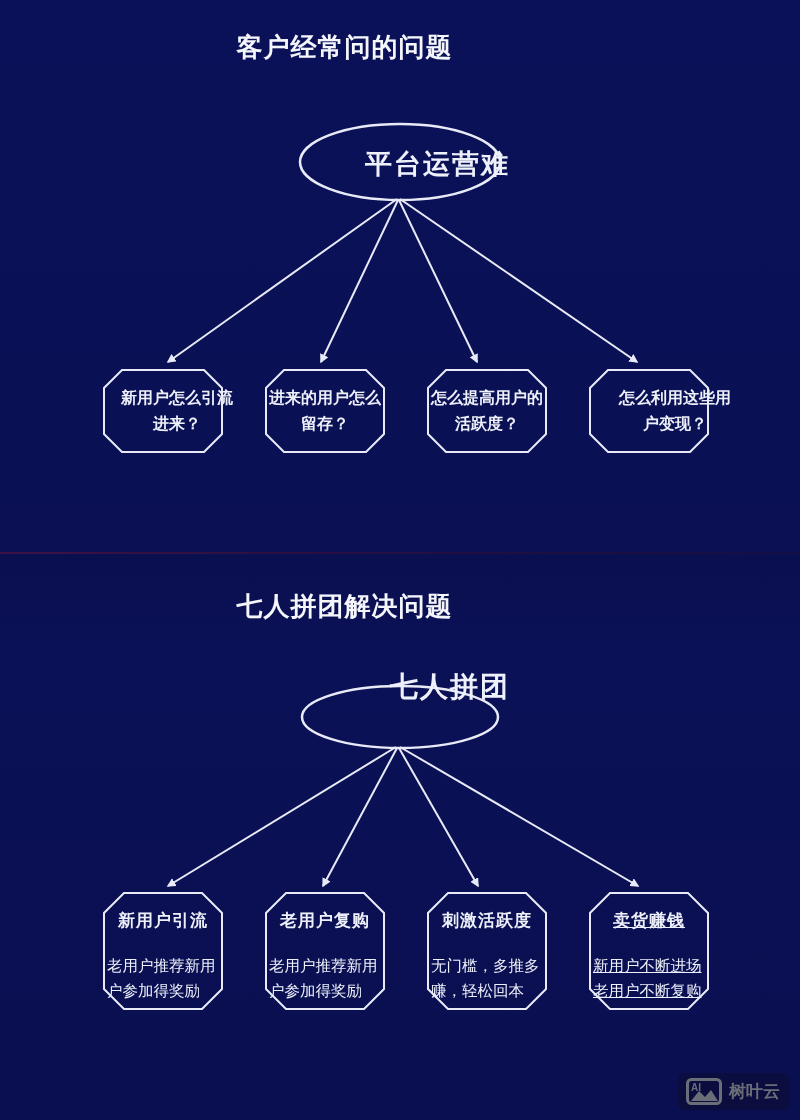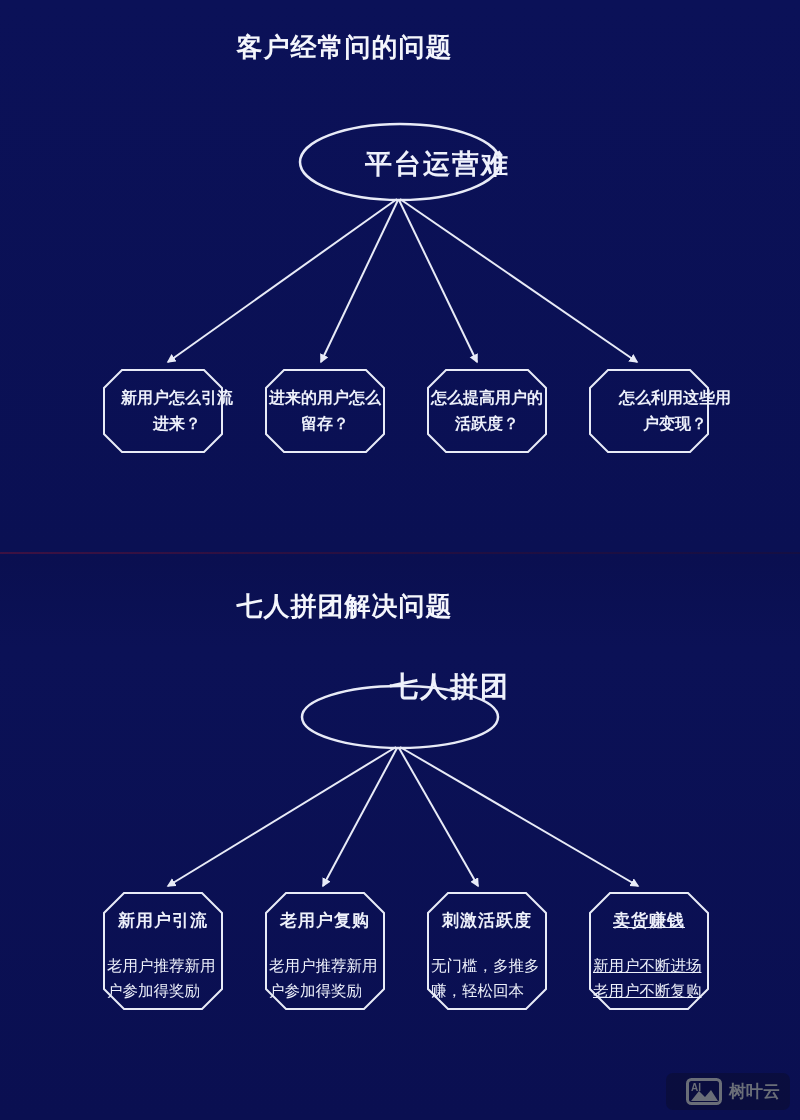--- a/index.html
+++ b/index.html
@@ -39,21 +39,21 @@
     position:absolute;width:112px;height:108px;top:897px;
     display:flex;flex-direction:column;align-items:center;text-align:left;
     color:#edf0fa;
   }
   .s-box .s-title{font-size:17px;font-weight:700;margin-top:12px;letter-spacing:1px;}
   .s-box .s-desc{font-size:15.5px;font-weight:500;line-height:1.6;margin-top:22px;}
   .c1{left:107px;} .c2{left:269px;} .c3{left:431px;} .c4{left:593px;text-decoration:underline;}
   .watermark{
     position:absolute;right:10px;bottom:10px;
     display:flex;align-items:center;gap:7px;
-    background:rgba(10,10,16,.28);border-radius:7px;padding:5px 10px 5px 20px;
+    background:rgba(10,10,16,.28);border-radius:7px;padding:5px 10px 5px 8px;
   }
   .watermark .wm-text{color:#6a6e78;font-size:17px;font-weight:600;}
 </style>
 </head>
 <body>
 
 <div class="canvas">
 
   <svg class="shapes" viewBox="0 0 800 1120">
     <defs>

